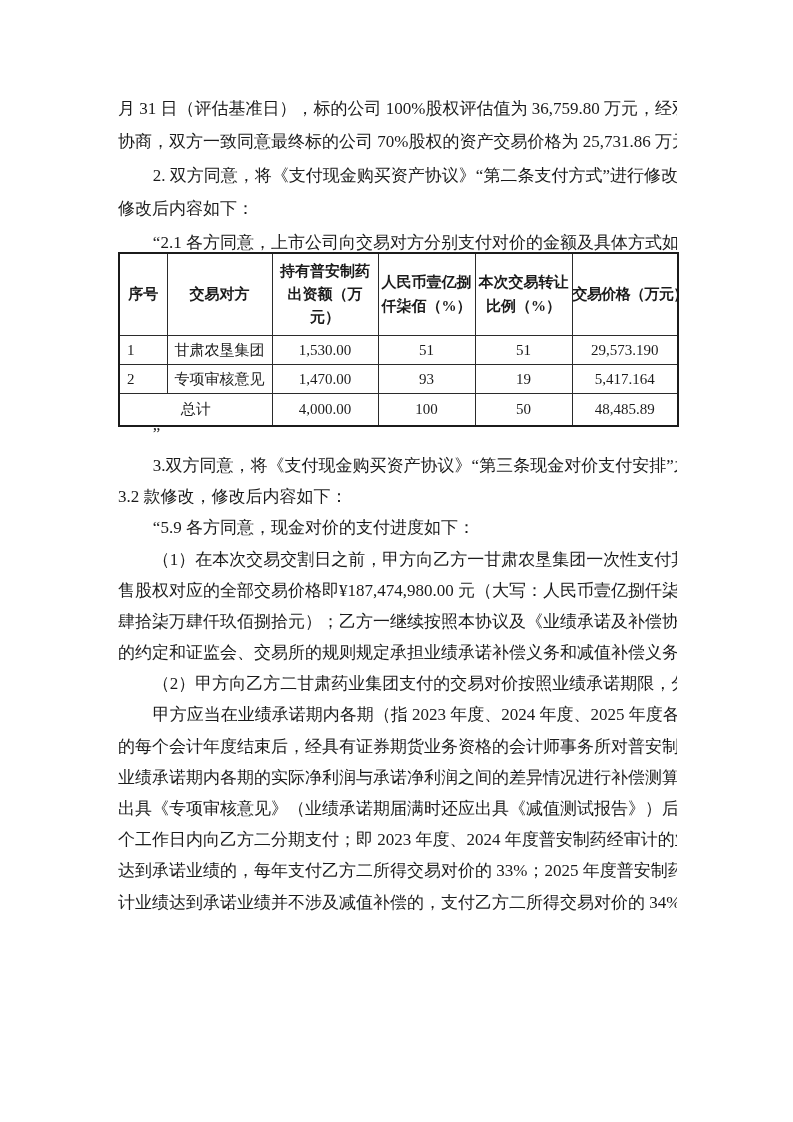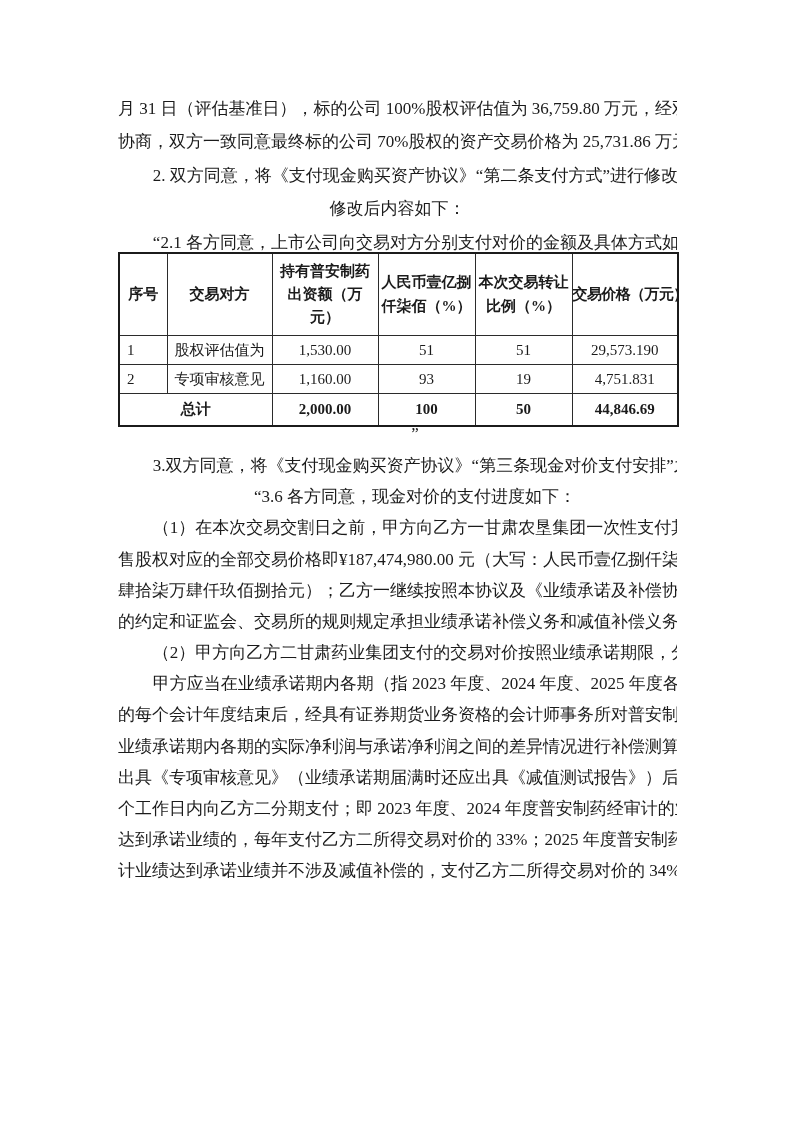--- a/index.html
+++ b/index.html
@@ -13,21 +13,21 @@
   }
   .content{
     position:absolute;
     left:118px;top:92px;
     width:559px;
     font-size:17px;
   }
   .ln{
     white-space:nowrap;
     overflow:hidden;
-    text-align:center;
+    text-align:left;
   }
   .sec1 .ln{height:33.4px;line-height:33.4px;}
   .sec2 .ln{height:31.2px;line-height:31.2px;}
   .j{text-align:justify;text-align-last:justify;}
   .ind{text-indent:2.05em;}
   .quote-ln{height:23px !important;line-height:14px !important;}
   .doc-table{
     width:559px;
     border-collapse:collapse;
     table-layout:fixed;
@@ -40,21 +40,21 @@
     padding:1px 3px;
     text-align:center;
     vertical-align:middle;
     overflow:hidden;
   }
   .doc-table thead tr{height:83px;}
   .doc-table .data-row{height:29px;}
   .doc-table .total-row{height:32px;}
   .doc-table th{font-weight:bold;line-height:1.55;}
   .seq-cell{text-align:left !important;padding-left:7px !important;}
-  .total-row td{font-weight:bold;}
+  .total-row td{font-weight:normal;}
   .nowrap{white-space:nowrap;letter-spacing:-0.6px;padding:1px 0 !important;}
 </style>
 </head>
 <body>
 
 <div class="page">
   <div class="content">
 
     <div class="sec1">
       <div class="ln j">月 31 日（评估基准日），标的公司 100%股权评估值为 36,759.80 万元，经双方</div>
@@ -79,48 +79,49 @@
           <th>交易对方</th>
           <th>持有普安制药出资额（万元）</th>
           <th>人民币壹亿捌仟柒佰（%）</th>
           <th>本次交易转让比例（%）</th>
           <th class="nowrap">交易价格（万元）</th>
         </tr>
       </thead>
       <tbody>
         <tr class="data-row">
           <td class="seq-cell">1</td>
-          <td>股权评估值为</td>
+          <td>甘肃农垦集团</td>
           <td>1,530.00</td>
           <td>51</td>
           <td>51</td>
           <td>29,573.190</td>
         </tr>
         <tr class="data-row">
           <td class="seq-cell">2</td>
           <td>专项审核意见</td>
-          <td>1,160.00</td>
+          <td>1,470.00</td>
           <td>93</td>
           <td>19</td>
-          <td>4,751.831</td>
+          <td>5,417.164</td>
         </tr>
         <tr class="total-row">
           <td colspan="2">总计</td>
-          <td>2,000.00</td>
+          <td>4,000.00</td>
           <td>100</td>
           <td>50</td>
-          <td>44,846.69</td>
+          <td>48,485.89</td>
         </tr>
       </tbody>
     </table>
 
     <div class="sec2">
       <div class="ln ind quote-ln">”</div>
       <div class="ln j ind">3.双方同意，将《支付现金购买资产协议》“第三条现金对价支付安排”之</div>
-      <div class="ln ind">“3.6 各方同意，现金对价的支付进度如下：</div>
+      <div class="ln">3.2 款修改，修改后内容如下：</div>
+      <div class="ln ind">“5.9 各方同意，现金对价的支付进度如下：</div>
       <div class="ln j ind">（1）在本次交易交割日之前，甲方向乙方一甘肃农垦集团一次性支付其出</div>
       <div class="ln j">售股权对应的全部交易价格即¥187,474,980.00 元（大写：人民币壹亿捌仟柒佰</div>
       <div class="ln j">肆拾柒万肆仟玖佰捌拾元）；乙方一继续按照本协议及《业绩承诺及补偿协议》</div>
       <div class="ln">的约定和证监会、交易所的规则规定承担业绩承诺补偿义务和减值补偿义务。</div>
       <div class="ln j ind">（2）甲方向乙方二甘肃药业集团支付的交易对价按照业绩承诺期限，分三</div>
       <div class="ln j ind">甲方应当在业绩承诺期内各期（指 2023 年度、2024 年度、2025 年度各年度）</div>
       <div class="ln j">的每个会计年度结束后，经具有证券期货业务资格的会计师事务所对普安制药在</div>
       <div class="ln j">业绩承诺期内各期的实际净利润与承诺净利润之间的差异情况进行补偿测算及</div>
       <div class="ln j">出具《专项审核意见》（业绩承诺期届满时还应出具《减值测试报告》）后的十五</div>
       <div class="ln j">个工作日内向乙方二分期支付；即 2023 年度、2024 年度普安制药经审计的业绩</div>

